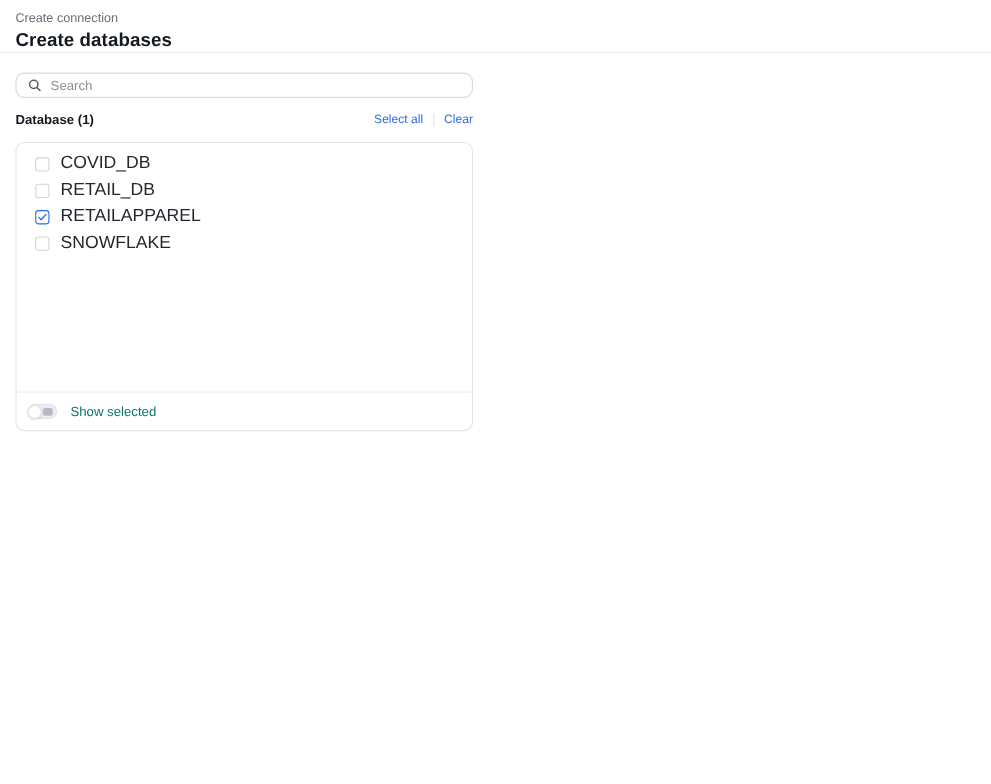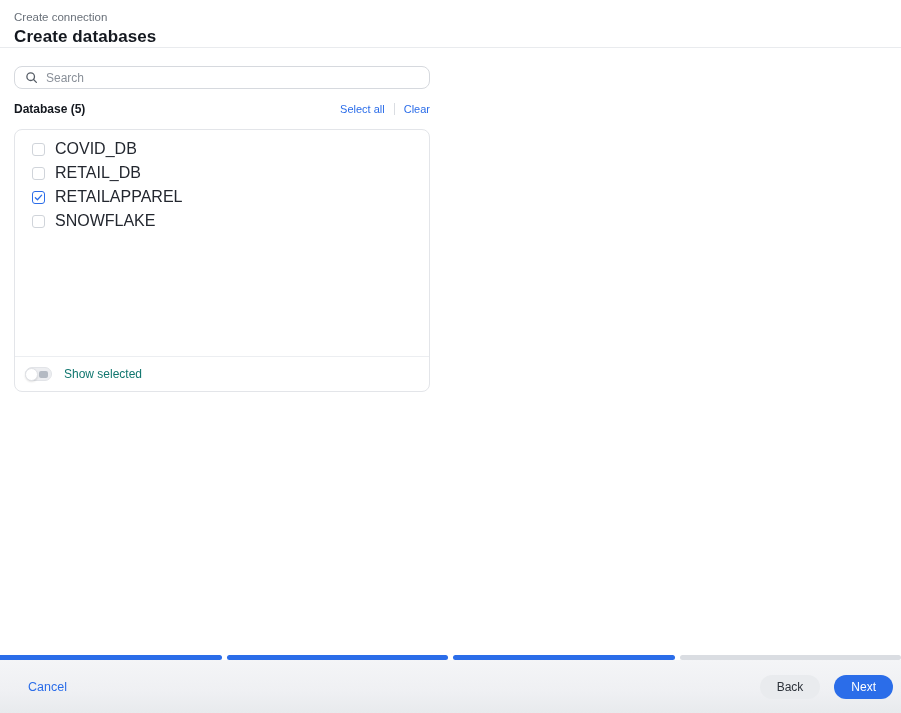--- a/index.html
+++ b/index.html
@@ -100,21 +100,21 @@
 
     <div class="search-box">
       <svg width="13" height="13" viewBox="0 0 24 24" fill="none" stroke="#565d66" stroke-width="2.4" stroke-linecap="round">
         <circle cx="10.5" cy="10.5" r="7"></circle>
         <line x1="15.8" y1="15.8" x2="21" y2="21"></line>
       </svg>
       <input type="text" placeholder="Search" style="">
     </div>
 
     <div class="list-header">
-      <span class="lbl">Database (5)</span>
+      <span class="lbl">Database (1)</span>
       <span class="links">
         <a>Select all</a>
         <span class="vdiv"></span>
         <a>Clear</a>
       </span>
     </div>
 
     <div class="panel">
       <div class="db-list" id="db-list">
           <div class="db-row">
@@ -142,29 +142,14 @@
         <span class="toggle">
           <span class="dash"></span>
           <span class="knob"></span>
         </span>
         <span class="toggle-label">Show selected</span>
       </div>
     </div>
 
   </div>
 
-  <div class="bottom">
-    <div class="progress" id="progress">
-        <div class="seg" style="background: rgb(43, 109, 233);"></div>
-        <div class="seg" style="background: rgb(43, 109, 233);"></div>
-        <div class="seg" style="background: rgb(43, 109, 233);"></div>
-        <div class="seg" style="background: rgb(218, 221, 226);"></div>
-      </div>
-    <div class="footer">
-      <a class="cancel">Cancel</a>
-      <div class="footer-buttons">
-        <button class="btn btn-back">Back</button>
-        <button class="btn btn-next">Next</button>
-      </div>
-    </div>
-  </div>
 
 </div>
 
 </body></html>

